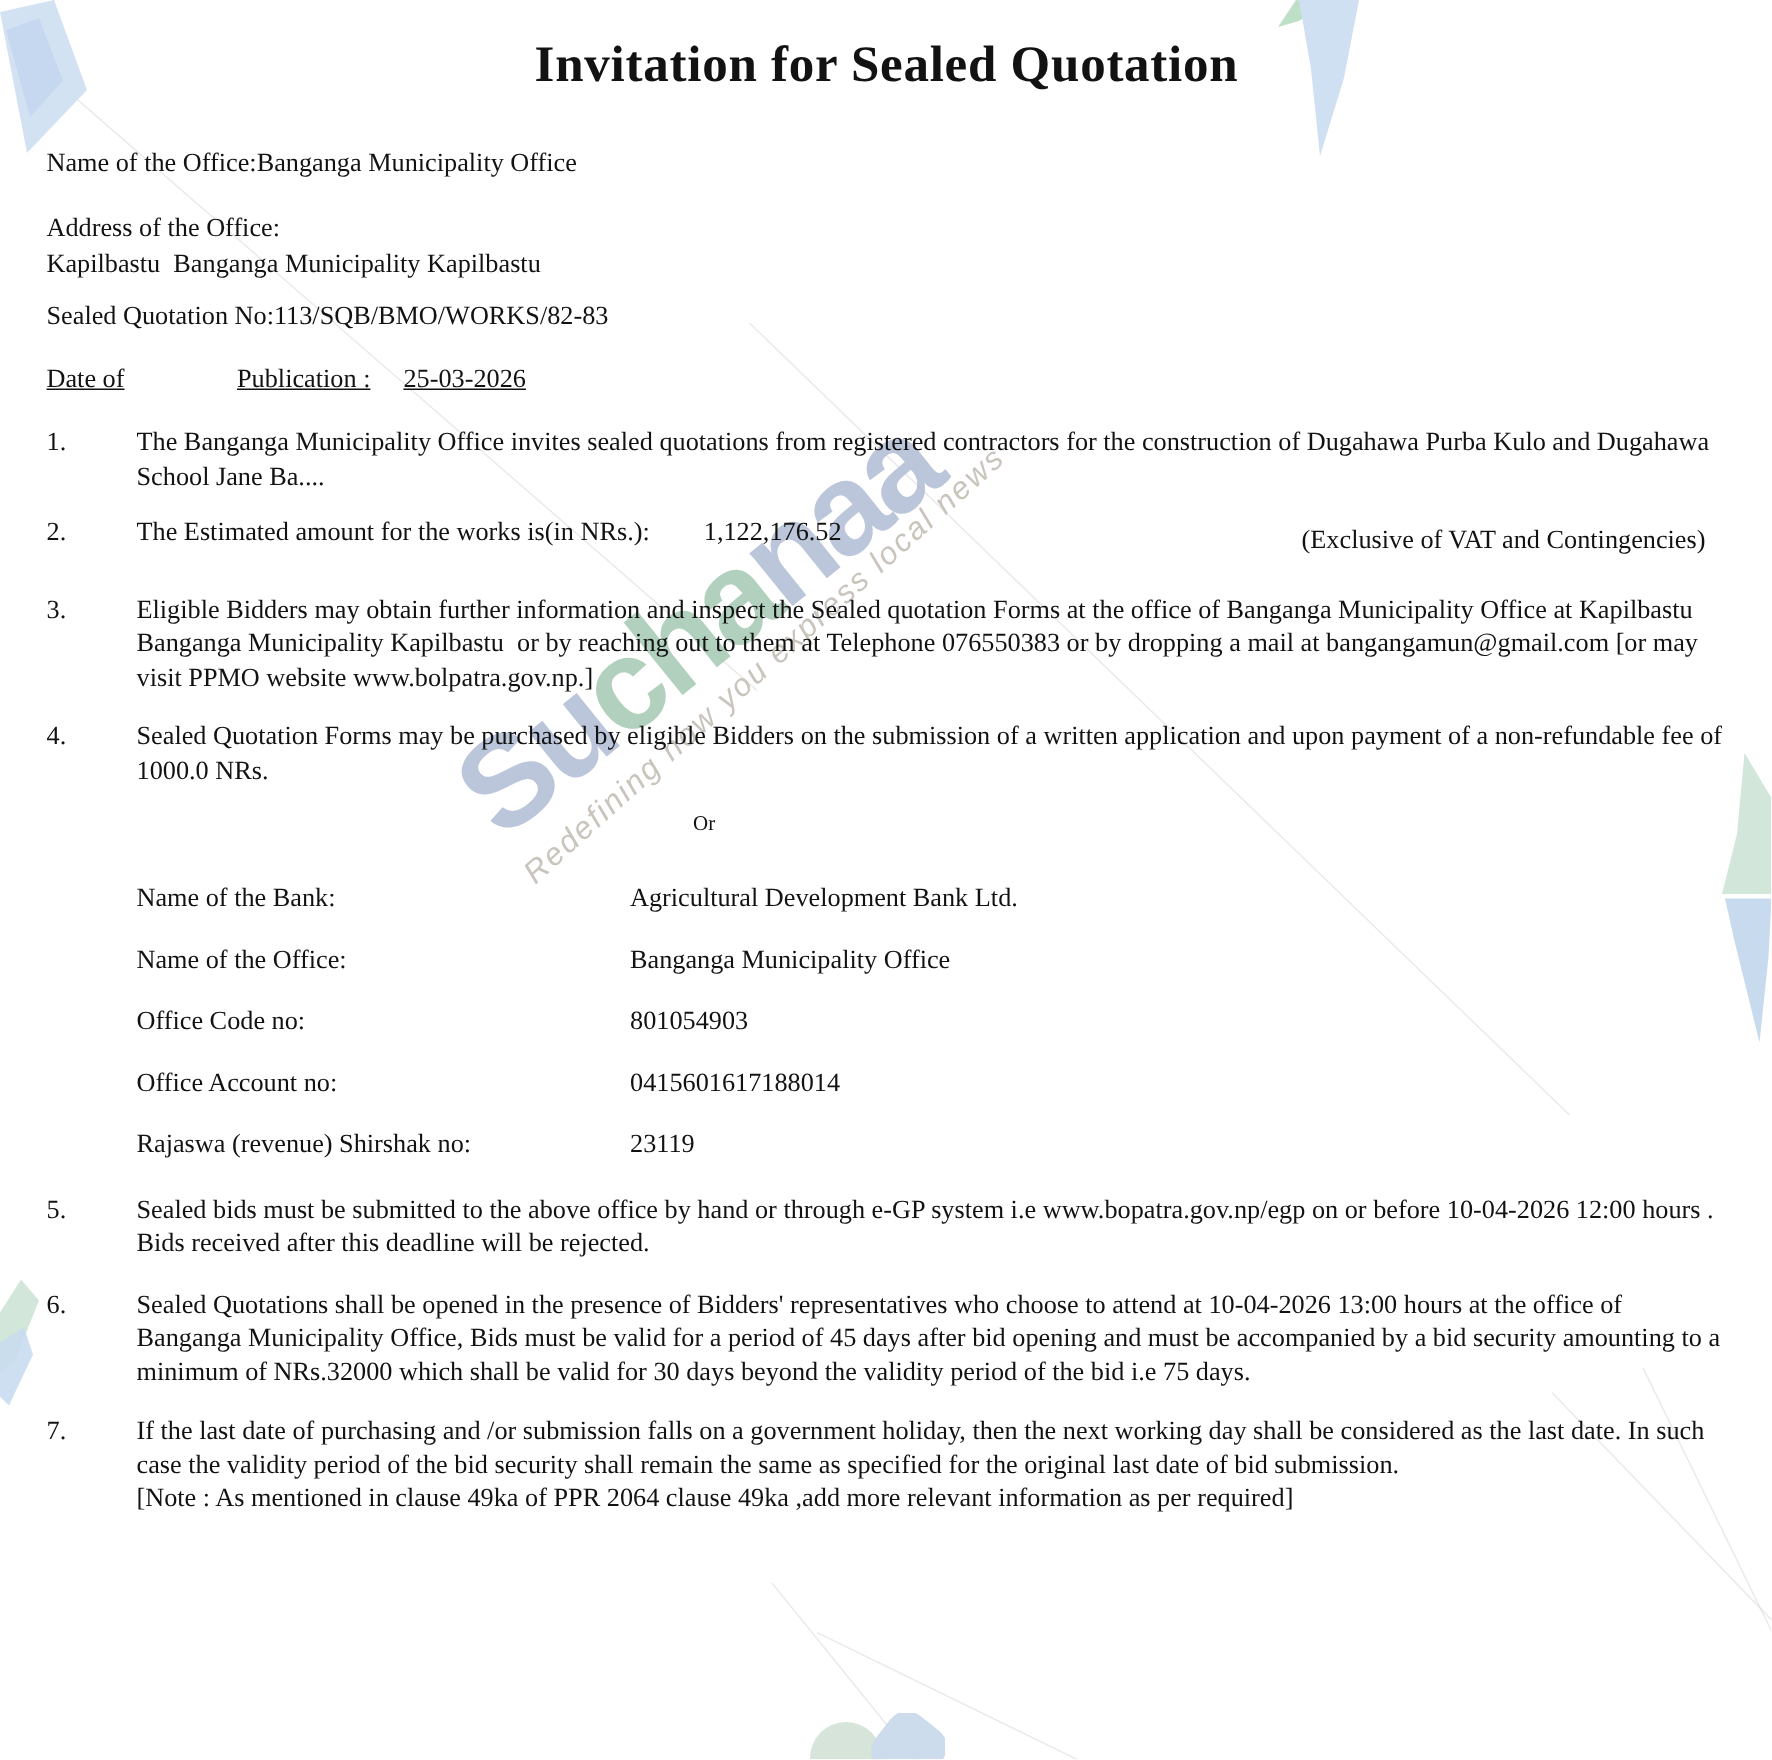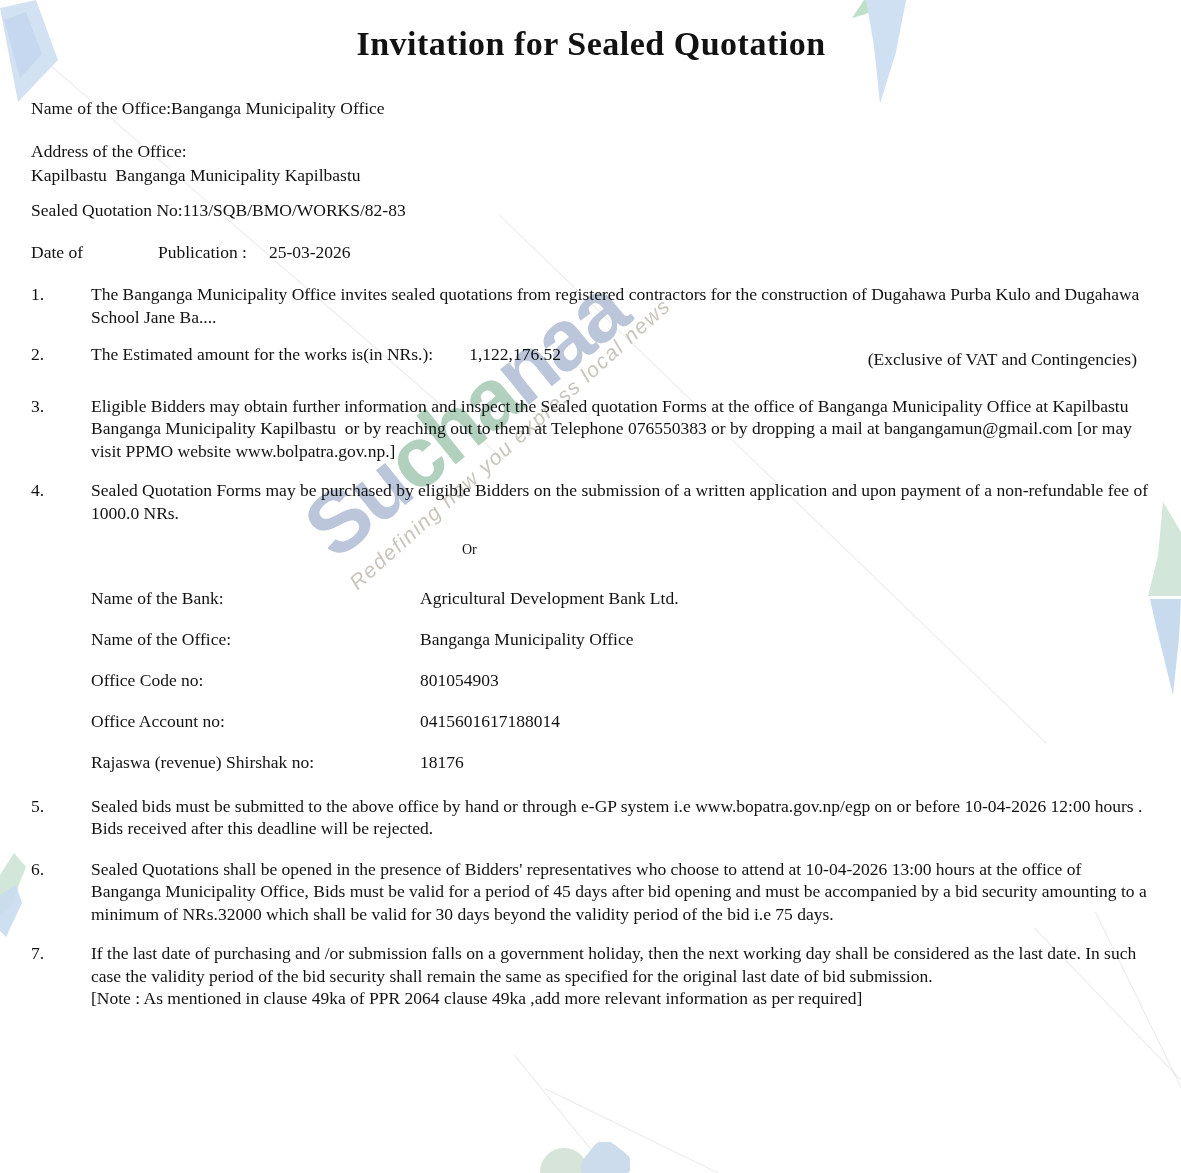--- a/index.html
+++ b/index.html
@@ -40,21 +40,21 @@
   }
   
   .content { position:absolute; left:0; top:0; width:100%; box-sizing:border-box;
     padding:0 30px 0 31px; z-index:2; }
   h1.title { margin:24px 0 0; text-align:center; font-weight:bold;
     font-size:34px; line-height:40px; letter-spacing:.5px; }
   .meta { font-size:17.5px; line-height:24px; margin:0; white-space:pre-wrap; }
   .m-name { margin-top:32px; }
   .m-addr { margin-top:19px; }
   .m-qno  { margin-top:11px; }
-  .m-date { margin-top:18px; display:flex; }
+  .m-date { margin-top:18px; display:flex;text-decoration:underline; }
   .m-date .lbl2 { margin-left:75px; }
   .m-date .val  { margin-left:22px; }
   .clause { display:flex; font-size:17.5px; line-height:22.5px; }
   .clause .num { flex:0 0 60px; width:60px; }
   .clause .txt { flex:1; white-space:pre-wrap; }
   .c1 { margin-top:19px; }
   .c2 { margin-top:15px; }
   .c2 .amount  { margin-left:36px; }
   .c2 .vatnote { margin-left:auto; margin-right:14px; padding-top:5px; white-space:nowrap; }
   .c3 { margin-top:24px; }
@@ -167,21 +167,21 @@
       <div class="bank-row">
         <span class="bank-label">Office Code no:</span>
         <span class="bank-value">801054903</span>
       </div>
       <div class="bank-row">
         <span class="bank-label">Office Account no:</span>
         <span class="bank-value">0415601617188014</span>
       </div>
       <div class="bank-row">
         <span class="bank-label">Rajaswa (revenue) Shirshak no:</span>
-        <span class="bank-value">18176</span>
+        <span class="bank-value">23119</span>
       </div>
     </div>
 
     <div class="clause c5">
       <span class="num">5.</span>
       <span class="txt">Sealed bids must be submitted to the above office by hand or through e-GP system i.e www.bopatra.gov.np/egp on or before 10-04-2026 12:00 hours . Bids received after this deadline will be rejected.</span>
     </div>
 
     <div class="clause c6">
       <span class="num">6.</span>

